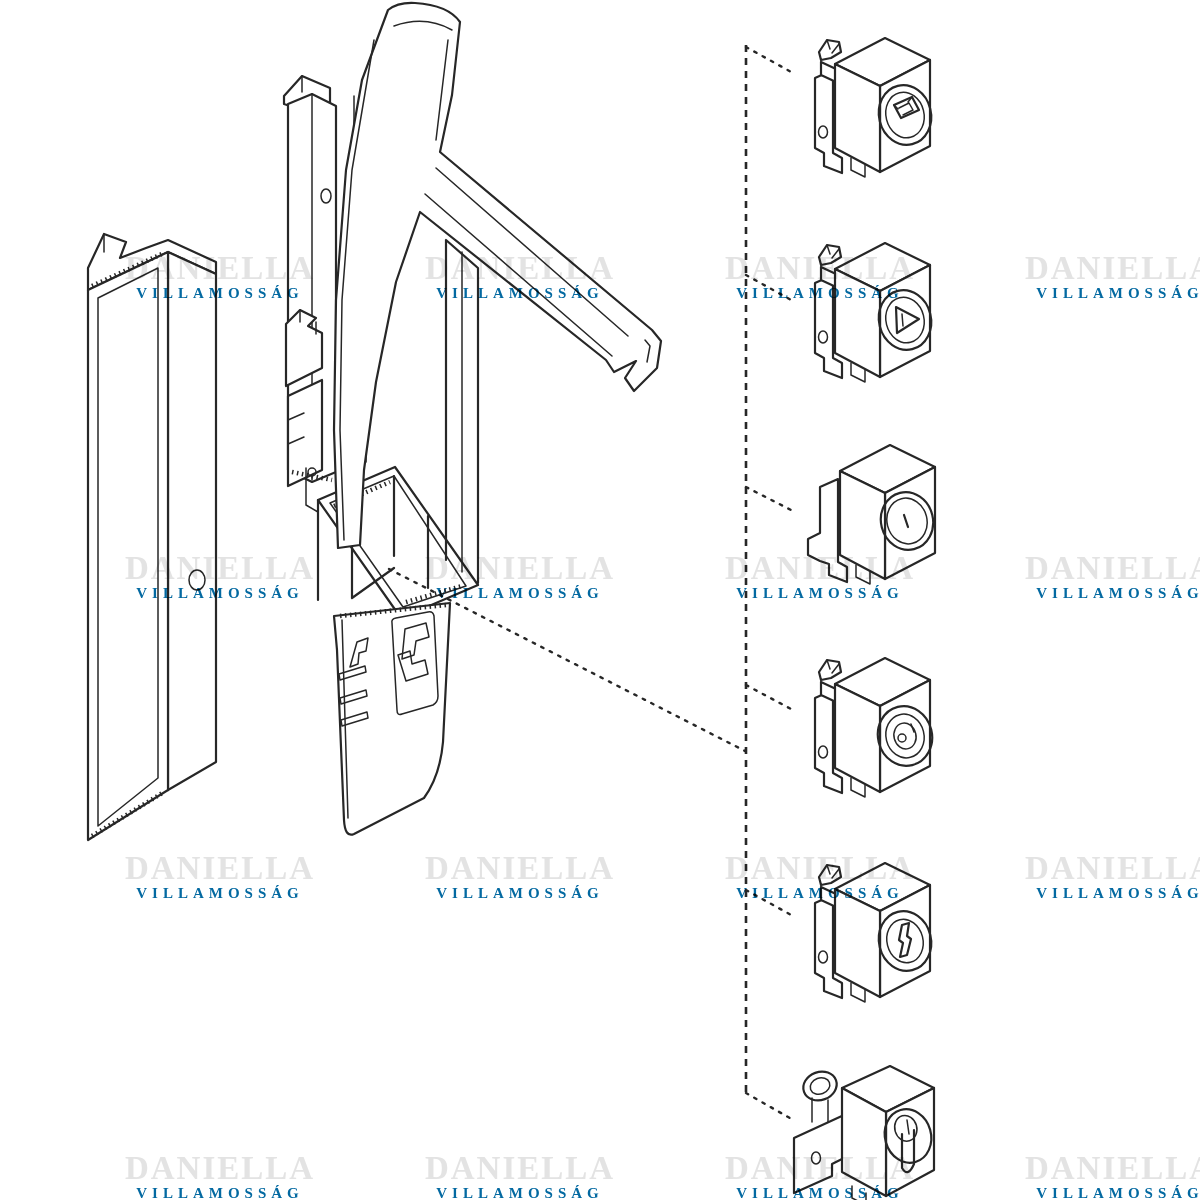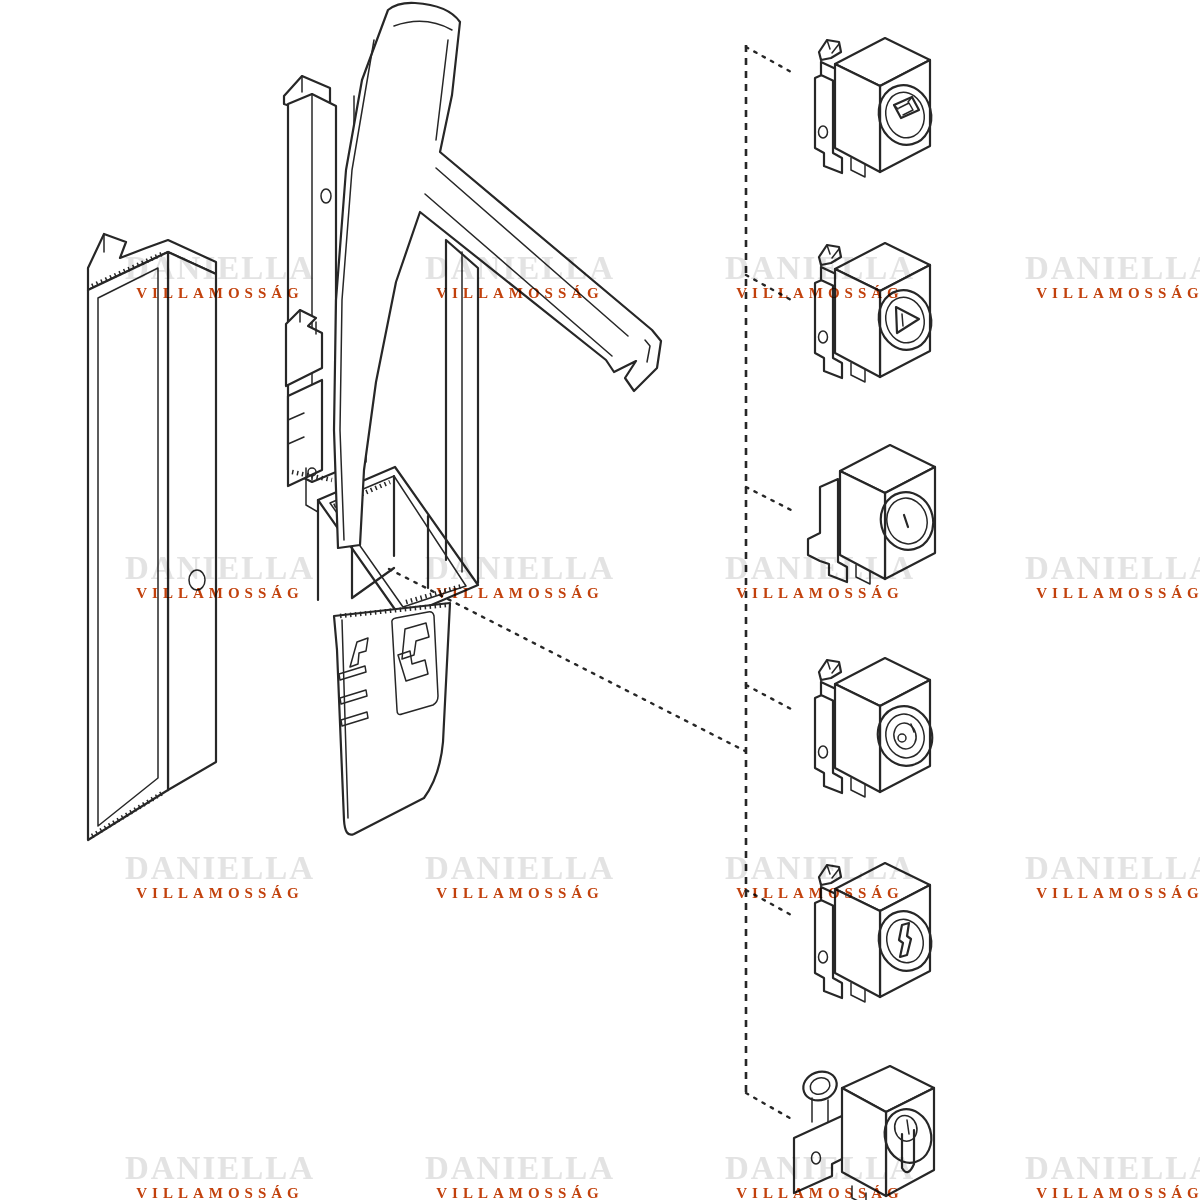--- a/index.html
+++ b/index.html
@@ -5,21 +5,21 @@
   html,body{margin:0;padding:0;}
   body{width:1200px;height:1200px;background:#ffffff;position:relative;overflow:hidden;
        font-family:"Liberation Sans", sans-serif;}
   #stage{position:absolute;left:0;top:0;width:1200px;height:1200px;}
   svg{position:absolute;left:0;top:0;}
   .wm-layer{position:absolute;left:0;top:0;width:1200px;height:1076px;pointer-events:none;
             mix-blend-mode:multiply;z-index:5;}
   .wm{position:absolute;width:210px;text-align:center;font-family:"Liberation Serif", serif;
       font-weight:bold;line-height:1.0;}
   .wm .l1{display:block;font-size:33px;letter-spacing:2px;color:#e3e3e3;}
-  .wm .l2{display:block;font-size:15px;letter-spacing:5px;color:#c2410c;margin-top:1px;}
+  .wm .l2{display:block;font-size:15px;letter-spacing:5px;color:#0369a1;margin-top:1px;}
   
   path,line,ellipse,circle,polyline{vector-effect:non-scaling-stroke;}
   .ln{fill:none;stroke:#272727;stroke-width:2.2;stroke-linejoin:round;stroke-linecap:round;}
   .fw{fill:#ffffff;stroke:#272727;stroke-width:2.2;stroke-linejoin:round;}
   .thin{fill:none;stroke:#272727;stroke-width:1.5;stroke-linejoin:round;stroke-linecap:round;}
   .knurl{fill:none;stroke:#272727;stroke-width:4.5;stroke-dasharray:1.5 3.5;}
   .dash{fill:none;stroke:#272727;stroke-width:2.6;stroke-dasharray:7 6;}
   .dots{fill:none;stroke:#272727;stroke-width:2.4;stroke-dasharray:2.5 7;stroke-linecap:round;}
 </style>
 </head>

